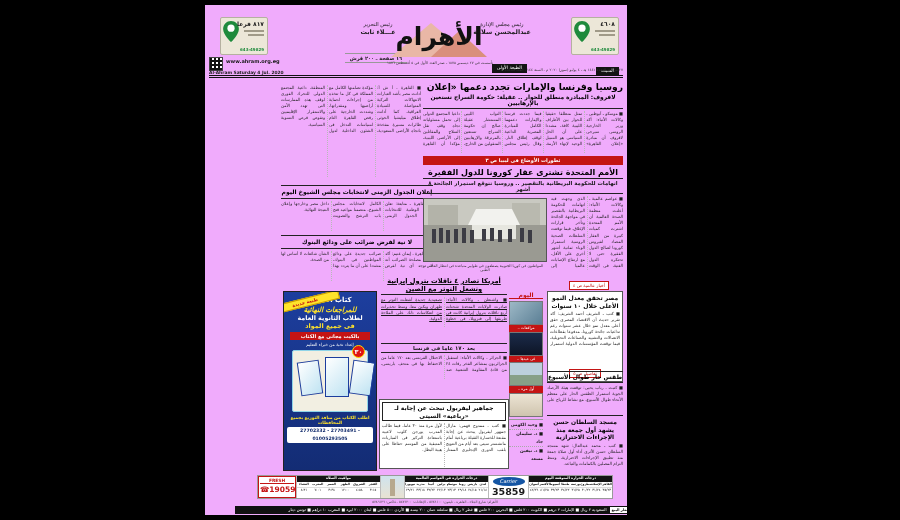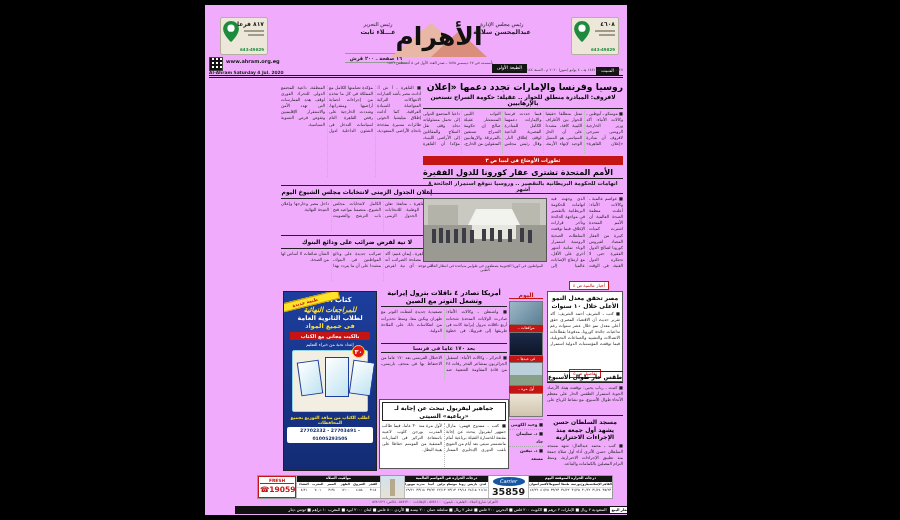--- a/index.html
+++ b/index.html
@@ -25,21 +25,21 @@
       repeating-linear-gradient(90deg,#111 0 2px,#fff 2px 4px);border:1px solid #444;}
   .logo-wrap{position:absolute;left:168px;top:4px;width:132px;height:46px;}
   .pyr1{position:absolute;left:18px;top:10px;width:0;height:0;border-left:40px solid transparent;border-right:40px solid transparent;border-bottom:34px solid #e9b7a6;}
   .pyr2{position:absolute;left:58px;top:18px;width:0;height:0;border-left:28px solid transparent;border-right:28px solid transparent;border-bottom:26px solid #d98f7c;}
   .masthead{position:absolute;left:0;top:6px;width:132px;text-align:center;font-size:25px;font-weight:900;color:#111;line-height:36px;z-index:2;}
   .hdr-small{font-size:5.2px;line-height:1.3;}
   .hdr-name{font-size:6.4px;font-weight:bold;line-height:1.3;}
   
   .h-main{font-size:9.2px;font-weight:900;text-align:center;white-space:nowrap;overflow:hidden;color:#000;}
   .h-sub{font-size:5.9px;font-weight:bold;text-align:center;color:#000;padding:2px 0;border-bottom:1px solid #222;}
-  .h-un{font-size:8px;font-weight:900;text-align:left;color:#000;}
+  .h-un{font-size:8px;font-weight:900;text-align:center;color:#000;}
   .h-mid{font-size:6.6px;font-weight:900;text-align:center;color:#000;line-height:1.25;}
   .h-sml{font-size:6px;font-weight:900;text-align:center;color:#000;line-height:1.25;}
   .kicker{font-size:5.4px;font-weight:bold;text-align:center;border-top:1px solid #222;border-bottom:1px solid #222;padding:1px 0;}
   .banner{background:#c41414;color:#fff;font-size:5px;line-height:9px;text-align:center;font-weight:bold;}
   .boxed{border:1px solid #555;padding:2px;background:#fff;}
   
   .ph-cap{font-size:3.7px;text-align:center;color:#333;line-height:1.2;}
   .strip-ph{width:100%;height:24px;border:1px solid #777;}
   .ph1{background:linear-gradient(135deg,#9db8c6,#5b7f95);}
   .ph2{background:linear-gradient(#1c2b4a,#0d1526);}
@@ -218,21 +218,21 @@
       <div class="strip-ph ph3"></div>
       <div class="rl">أول مرة ..</div>
       <div class="strip-ph ph4"></div>
       <div style="border-top:1px solid #999;margin-top:2px;padding-top:1px;">
         <div style="font-size:4.3px;font-weight:bold;line-height:8px;border-bottom:1px dotted #aaa;">■ وحيد الكومى</div>
         <div style="font-size:4.3px;font-weight:bold;line-height:8px;border-bottom:1px dotted #aaa;">■ د. سليمان جاد</div>
         <div style="font-size:4.3px;font-weight:bold;line-height:8px;">■ د. نيفين مسعد</div>
       </div>
     </div>
 
-    <div class="abs" style="left:176px;top:284px;width:126px;">
+    <div class="abs" style="left:176px;top:272px;width:126px;text-decoration:underline;">
       <div class="h-mid" style="border-bottom:1px solid #222;padding-bottom:1px;">أمريكا تصادر ٤ ناقلات بترول إيرانية وتشعل التوتر مع الصين</div>
       <div class="body-txt" style="column-count:2;height:30px;margin-top:2px;">■ واشنطن ـ وكالات الأنباء: صادرت الولايات المتحدة شحنات أربع ناقلات بترول إيرانية كانت فى طريقها إلى فنزويلا، فى خطوة تصعيدية جديدة أشعلت التوتر مع طهران وبكين معا، وسط تحذيرات من انعكاسات ذلك على الملاحة الدولية.</div>
     </div>
 
     <div class="abs" style="left:176px;top:338px;width:126px;">
       <div class="kicker">بعد ١٧٠ عاما فى فرنسا</div>
       <div class="body-txt" style="column-count:2;height:24px;margin-top:2px;">■ الجزائر ـ وكالات الأنباء: استقبل الجزائريون بمشاعر الفخر رفات ٢٤ من قادة المقاومة الشعبية ضد الاحتلال الفرنسى بعد ١٧٠ عاما من الاحتفاظ بها فى متحف باريسى، حيث ووريت الثرى فى مقبرة العالية بالعاصمة.</div>
     </div>
 
     <div class="abs boxed" style="left:174px;top:394px;width:130px;height:70px;">

